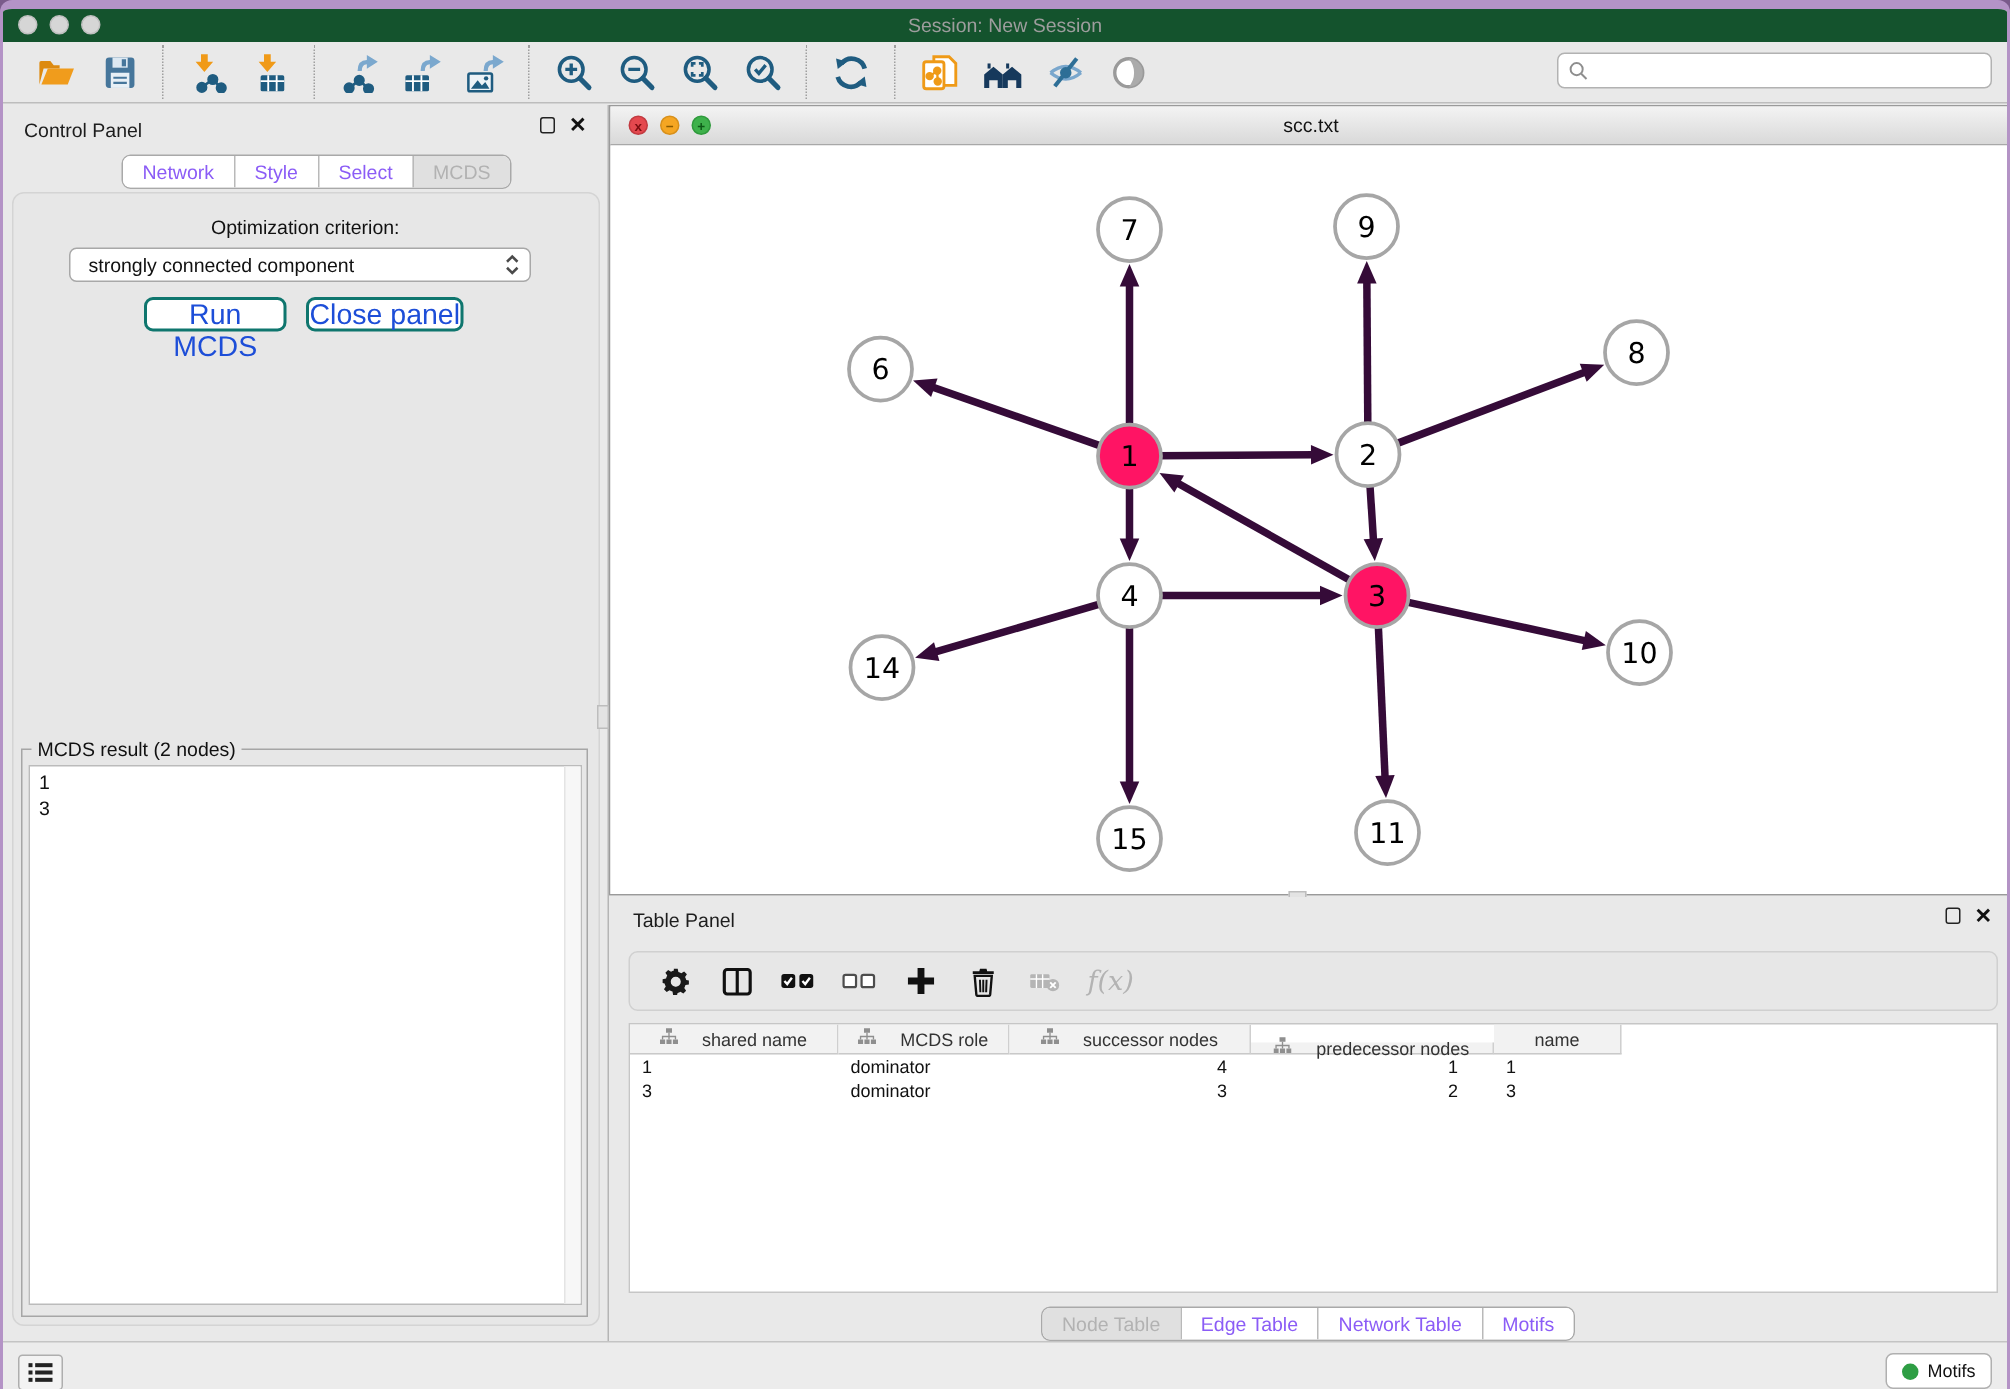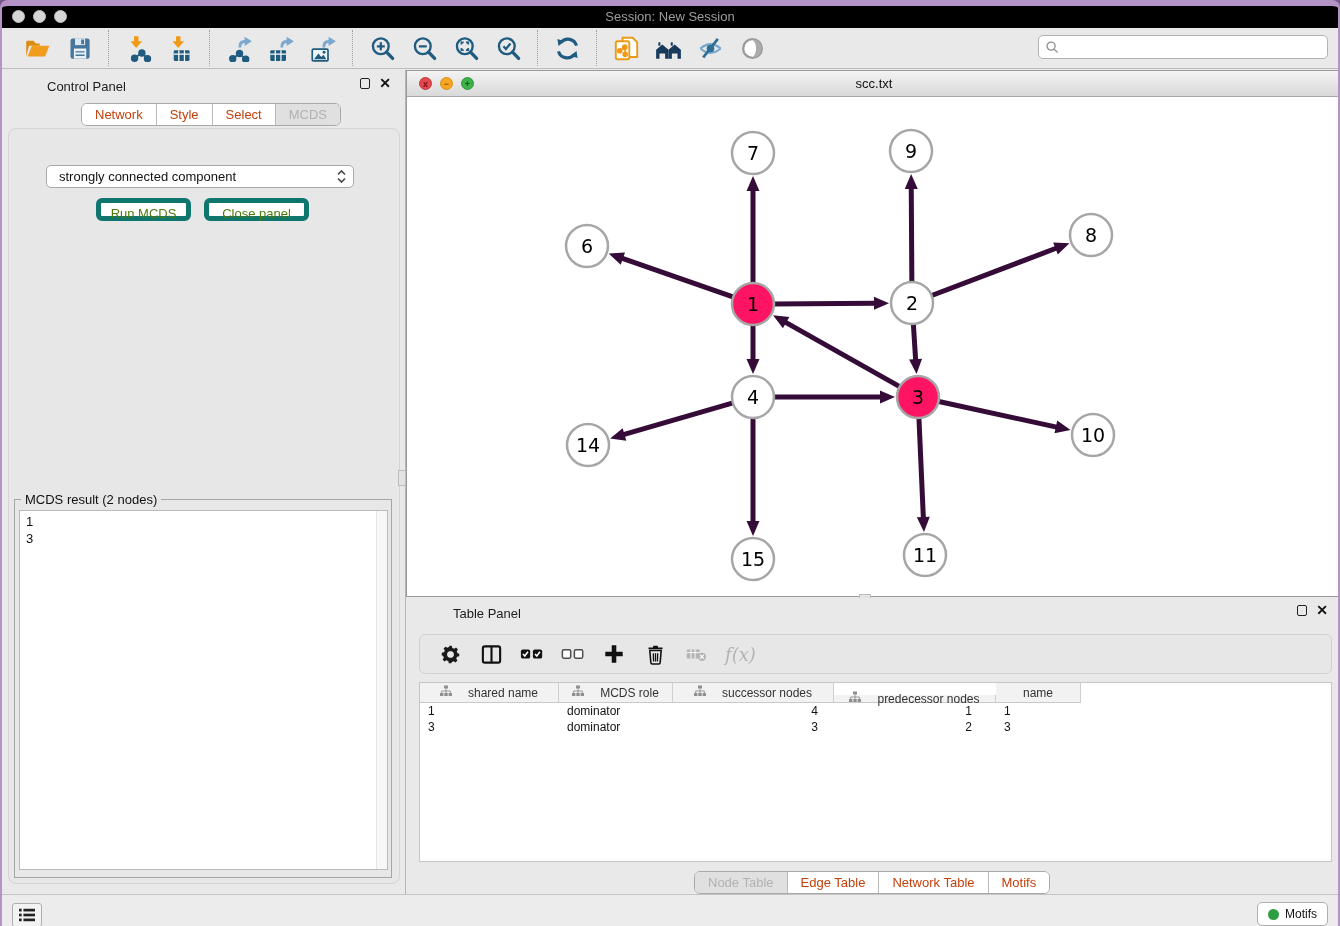--- a/index.html
+++ b/index.html
@@ -2,60 +2,60 @@
 <html><head>
 <meta charset="utf-8">
 <style>
   * { margin:0; padding:0; box-sizing:border-box; }
   html,body { width:1340px; height:926px; font-family:"Liberation Sans",sans-serif; background:#7a5a8a; }
   .app { position:relative; width:1340px; height:926px; background:#e9e9e9;
          border-top:6px solid #b493c6; border-left:2px solid #b493c6; border-right:2px solid #b493c6;
          border-radius:8px 8px 0 0; overflow:hidden; }
 
   
-  .titlebar { position:absolute; left:0; top:0; width:100%; height:22px; background:#000000; }
+  .titlebar { position:absolute; left:0; top:0; width:100%; height:22px; background:#14532d; }
   .tl-dot { position:absolute; top:4px; width:13px; height:13px; border-radius:50%;
             background:#d6d6d6; border:1px solid #c0c0c0; }
   .main-title { position:absolute; top:3px; left:0; width:100%; text-align:center;
                 font-size:13px; color:#9d9d9d; }
 
   
   .toolbar { position:absolute; left:0; top:22px; width:100%; height:41px; background:#e9e9e9;
              border-bottom:1px solid #bdbdbd; display:flex; align-items:center; padding-left:6px; }
   .tb-group { display:flex; align-items:center; gap:12px; padding:0 14px; }
   .tb-sep { width:0; height:36px; border-left:1px dotted #9f9f9f; }
   .icon-btn { width:30px; height:30px; display:flex; align-items:center; justify-content:center; }
   .icon-btn svg { width:27px; height:27px; }
   .search-box { position:absolute; right:10px; top:7px; width:290px; height:24px; background:#fff;
                 border:1px solid #b2b2b2; border-radius:5px; display:flex; align-items:center; padding-left:6px; }
   .search-box svg { width:15px; height:15px; }
   .search-input { border:none; outline:none; flex:1; height:20px; font-size:13px; background:transparent; }
 
   
   .control-panel { position:absolute; left:0; top:64px; width:404px; height:824px; background:#e9e9e9;
                    border-right:1px solid #b5b5b5; }
-  .panel-title { position:absolute; left:14px; top:9px; font-size:13px; color:#1d1d1d;margin-left:31px; }
+  .panel-title { position:absolute; left:14px; top:9px; font-size:13px; color:#1d1d1d; }
   .panel-icons { position:absolute; right:14px; top:7px; display:flex; gap:9px; align-items:center; }
   .float-glyph { width:10px; height:11px; border:1.6px solid #222; border-radius:2px; }
   .close-glyph { font-size:14px; font-weight:bold; color:#111; line-height:12px; }
   .seg-tabs { position:absolute; display:flex; border:1px solid #a9a9a9; border-radius:6px; overflow:hidden; background:#fff; }
-  .seg { height:21px; line-height:21px; font-size:13px; padding:0 13px; background:#fff; color:#c2410c;
+  .seg { height:21px; line-height:21px; font-size:13px; padding:0 13px; background:#fff; color:#8b5cf6;
          border-left:1px solid #b9b9b9; }
   .seg:first-child { border-left:none; }
   .seg.active { background:#e0e0e0; color:#b2b2b2; }
   .cp-tabs { left:79px; top:33px; }
   .cp-inset { position:absolute; left:6px; top:58px; width:392px; height:756px; background:#e7e7e7;
               border:1px solid #d4d4d4; border-radius:8px; }
   .opt-label { position:absolute; left:0; top:74px; width:100%; text-align:center; font-size:13px; color:#111; }
   .dropdown { position:absolute; left:44px; top:95px; width:308px; height:23px; background:#fff;
               border:1px solid #a8a8a8; border-radius:5px; display:flex; align-items:center;
               padding:0 6px 0 12px; font-size:13px; color:#111; }
   .dropdown .dd-text { flex:1; }
-  .btn { position:absolute; height:23px; background:#fff; border:5px solid #0f766e; border-radius:6px;
-         font-size:13px; color:#4d7c0f; text-align:center; line-height:21px; }
+  .btn { position:absolute; height:23px; background:#fff; border:2px solid #0f766e; border-radius:6px;
+         font-size:19px; color:#1d4ed8; text-align:center; line-height:21px; }
   .result-group { position:absolute; left:12px; top:429px; width:378px; height:379px; border:1px solid #a6a6a6; }
   .result-label { position:absolute; left:6px; top:-8px; background:#e7e7e7; padding:0 4px; font-size:13px; color:#111; }
   .result-area { position:absolute; left:4px; top:10px; width:369px; height:360px; background:#fff;
                  border:1px solid #bbb; font-size:13px; color:#111; padding:2px 6px; white-space:pre; line-height:17px; }
   .result-scroll { position:absolute; right:0; top:0; width:11px; height:100%; background:#f7f7f7; border-left:1px solid #e4e4e4; }
 
   
   .net-window { position:absolute; left:404px; top:64px; width:936px; height:527px;
                 border:1px solid #9a9a9a; background:#fff; }
   .net-titlebar { position:absolute; left:0; top:0; width:100%; height:26px;
@@ -287,20 +287,21 @@
       <span class="float-glyph"></span>
       <span class="close-glyph">✕</span>
     </div>
     <div class="seg-tabs cp-tabs" id="cp-tabs">
         <span class="seg">Network</span>
         <span class="seg">Style</span>
         <span class="seg">Select</span>
         <span class="seg active">MCDS</span>
       </div>
     <div class="cp-inset"></div>
+    <div class="opt-label">Optimization criterion:</div>
     <div class="dropdown">
       <span class="dd-text">strongly connected component</span>
       <svg width="11" height="15" viewBox="0 0 11 15">
           <path d="M2 5.5 L5.5 2 L9 5.5 M2 9.5 L5.5 13 L9 9.5" stroke="#4a4a4a" stroke-width="1.7" fill="none"></path>
         </svg>
     </div>
     <div class="btn" style="left:94px; top:128px; width:95px">Run MCDS</div>
     <div class="btn" style="left:202px; top:128px; width:105px">Close panel</div>
     <div class="result-group">
       <span class="result-label">MCDS result (2 nodes)</span>

